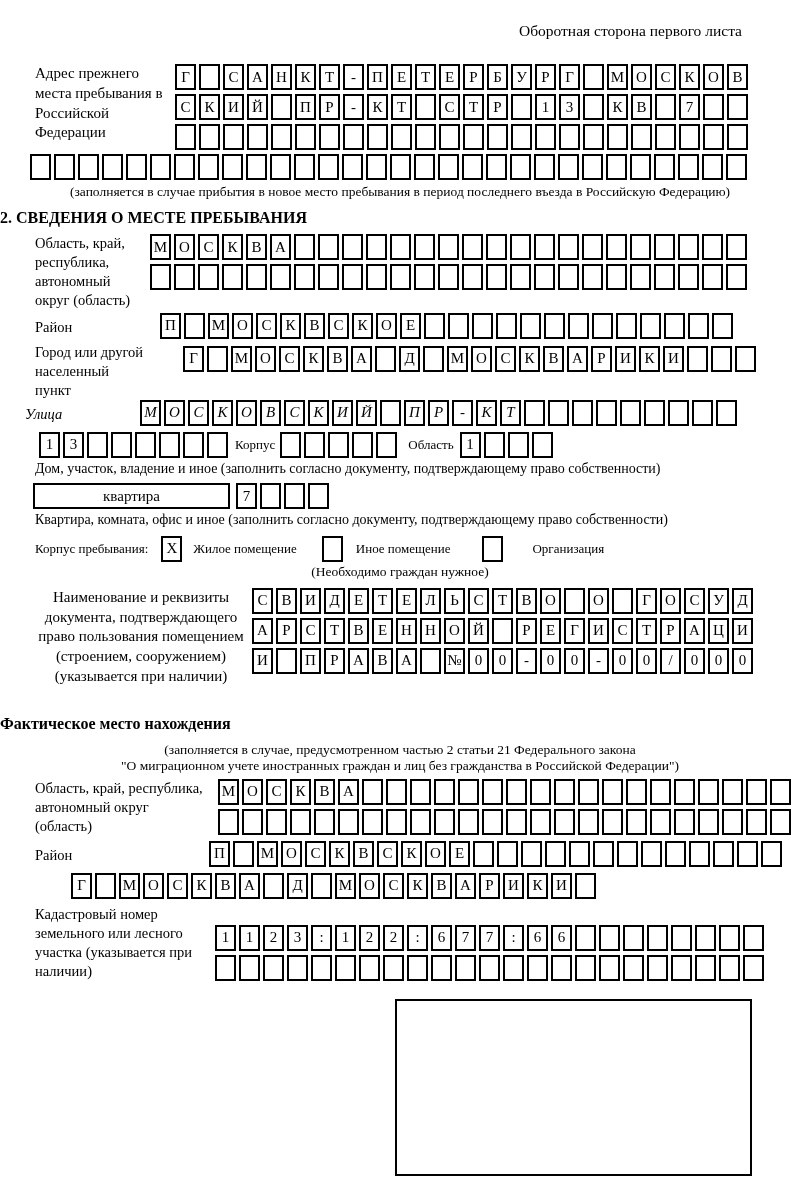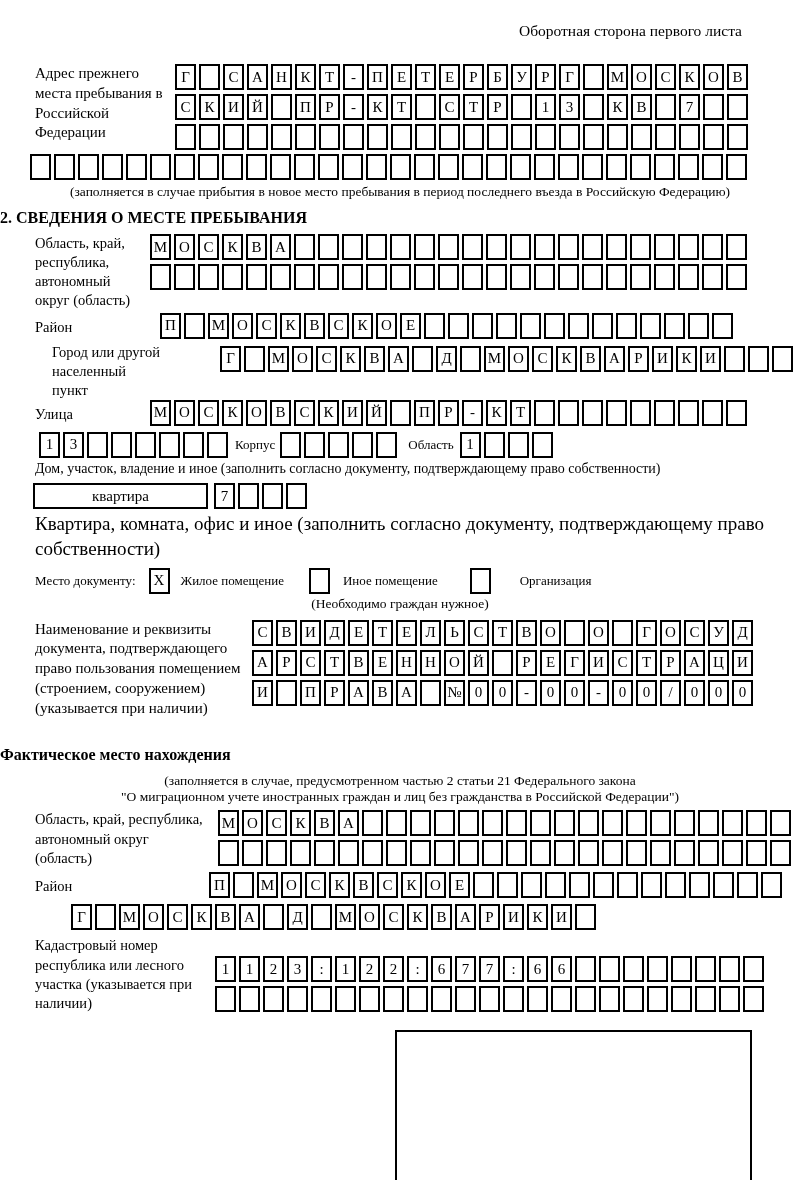--- a/index.html
+++ b/index.html
@@ -238,21 +238,21 @@
         <span class="cell"></span>
         <span class="cell"></span>
         <span class="cell"></span>
         <span class="cell"></span>
         <span class="cell"></span>
         <span class="cell"></span>
         <span class="cell"></span>
       </div>
   </div>
 
-  <div class="flexrow" style="margin-left:52px;gap:20px;">
+  <div class="flexrow" style="margin-left:35px;">
     <div class="lbl" style="width:112px;">Город или другой населенный пункт</div>
     <div class="cellrow" style="margin-left:36px; margin-top:3px;">
         <span class="cell">Г</span>
         <span class="cell"></span>
         <span class="cell">М</span>
         <span class="cell">О</span>
         <span class="cell">С</span>
         <span class="cell">К</span>
         <span class="cell">В</span>
         <span class="cell">А</span>
@@ -268,21 +268,21 @@
         <span class="cell">Р</span>
         <span class="cell">И</span>
         <span class="cell">К</span>
         <span class="cell">И</span>
         <span class="cell"></span>
         <span class="cell"></span>
         <span class="cell"></span>
       </div>
   </div>
 
-  <div class="flexrow" style="margin-left:35px;">
+  <div class="flexrow" style="margin-left:25px;font-style:italic;">
     <div class="lbl" style="width:112px; padding-top:5px;">Улица</div>
     <div class="cellrow" style="margin-left:3px;">
         <span class="cell">М</span>
         <span class="cell">О</span>
         <span class="cell">С</span>
         <span class="cell">К</span>
         <span class="cell">О</span>
         <span class="cell">В</span>
         <span class="cell">С</span>
         <span class="cell">К</span>
@@ -329,43 +329,43 @@
     <div class="cellrow" style="margin-bottom:0;">
         <span class="cell">1</span>
         <span class="cell"></span>
         <span class="cell"></span>
         <span class="cell"></span>
       </div>
   </div>
   <div class="lbl" style="margin-left:35px; margin-top:2px; font-size:14px;">Дом, участок, владение и иное (заполнить согласно документу, подтверждающему право собственности)</div>
 
   <div class="flexrow" style="margin-left:33px; margin-top:5px;">
-    <div class="labelbox" style="width:175px;">квартира</div>
+    <div class="labelbox" style="width:197px;">квартира</div>
     <div class="cellrow" style="margin-left:6px; margin-bottom:0;">
         <span class="cell">7</span>
         <span class="cell"></span>
         <span class="cell"></span>
         <span class="cell"></span>
       </div>
   </div>
-  <div class="lbl" style="margin-left:35px; margin-top:2px; font-size:19px;">Квартира, комната, офис и иное (заполнить согласно документу, подтверждающему право собственности)</div>
+  <div class="lbl" style="margin-left:35px; margin-top:2px; font-size:14px;">Квартира, комната, офис и иное (заполнить согласно документу, подтверждающему право собственности)</div>
 
   <div class="flexrow" style="margin-left:35px; margin-top:6px; align-items:center;">
-    <span class="inline-lbl">Место документу:</span>
+    <span class="inline-lbl">Корпус пребывания:</span>
     <span class="cell" style="margin-left:13px;">X</span>
     <span class="inline-lbl" style="margin-left:8px;">Жилое помещение</span>
     <span class="cell" style="margin-left:25px;"></span>
     <span class="inline-lbl" style="margin-left:10px;">Иное помещение</span>
     <span class="cell" style="margin-left:32px;"></span>
     <span class="inline-lbl" style="margin-left:26px;">Организация</span>
   </div>
   <div class="note w740" style="margin-top:2px;">(Необходимо граждан нужное)</div>
 
   <div class="flexrow" style="margin-left:35px; margin-top:8px;">
-    <div class="lbl" style="width:212px; font-size:15px;">Наименование и реквизиты документа, подтверждающего право пользования помещением (строением, сооружением) (указывается при наличии)</div>
+    <div class="lbl" style="width:212px; font-size:15px;text-align:center;">Наименование и реквизиты документа, подтверждающего право пользования помещением (строением, сооружением) (указывается при наличии)</div>
     <div class="gridcol" style="margin-left:5px;">
       <div class="cellrow">
           <span class="cell">С</span>
           <span class="cell">В</span>
           <span class="cell">И</span>
           <span class="cell">Д</span>
           <span class="cell">Е</span>
           <span class="cell">Т</span>
           <span class="cell">Е</span>
           <span class="cell">Л</span>
@@ -545,21 +545,21 @@
         <span class="cell">А</span>
         <span class="cell">Р</span>
         <span class="cell">И</span>
         <span class="cell">К</span>
         <span class="cell">И</span>
         <span class="cell"></span>
       </div>
   </div>
 
   <div class="flexrow" style="margin-left:35px; margin-top:2px;">
-    <div class="lbl" style="width:174px;">Кадастровый номер республика или лесного участка (указывается при наличии)</div>
+    <div class="lbl" style="width:174px;">Кадастровый номер земельного или лесного участка (указывается при наличии)</div>
     <div class="gridcol" style="margin-left:6px; padding-top:20px;">
       <div class="cellrow">
           <span class="cell">1</span>
           <span class="cell">1</span>
           <span class="cell">2</span>
           <span class="cell">3</span>
           <span class="cell">:</span>
           <span class="cell">1</span>
           <span class="cell">2</span>
           <span class="cell">2</span>

